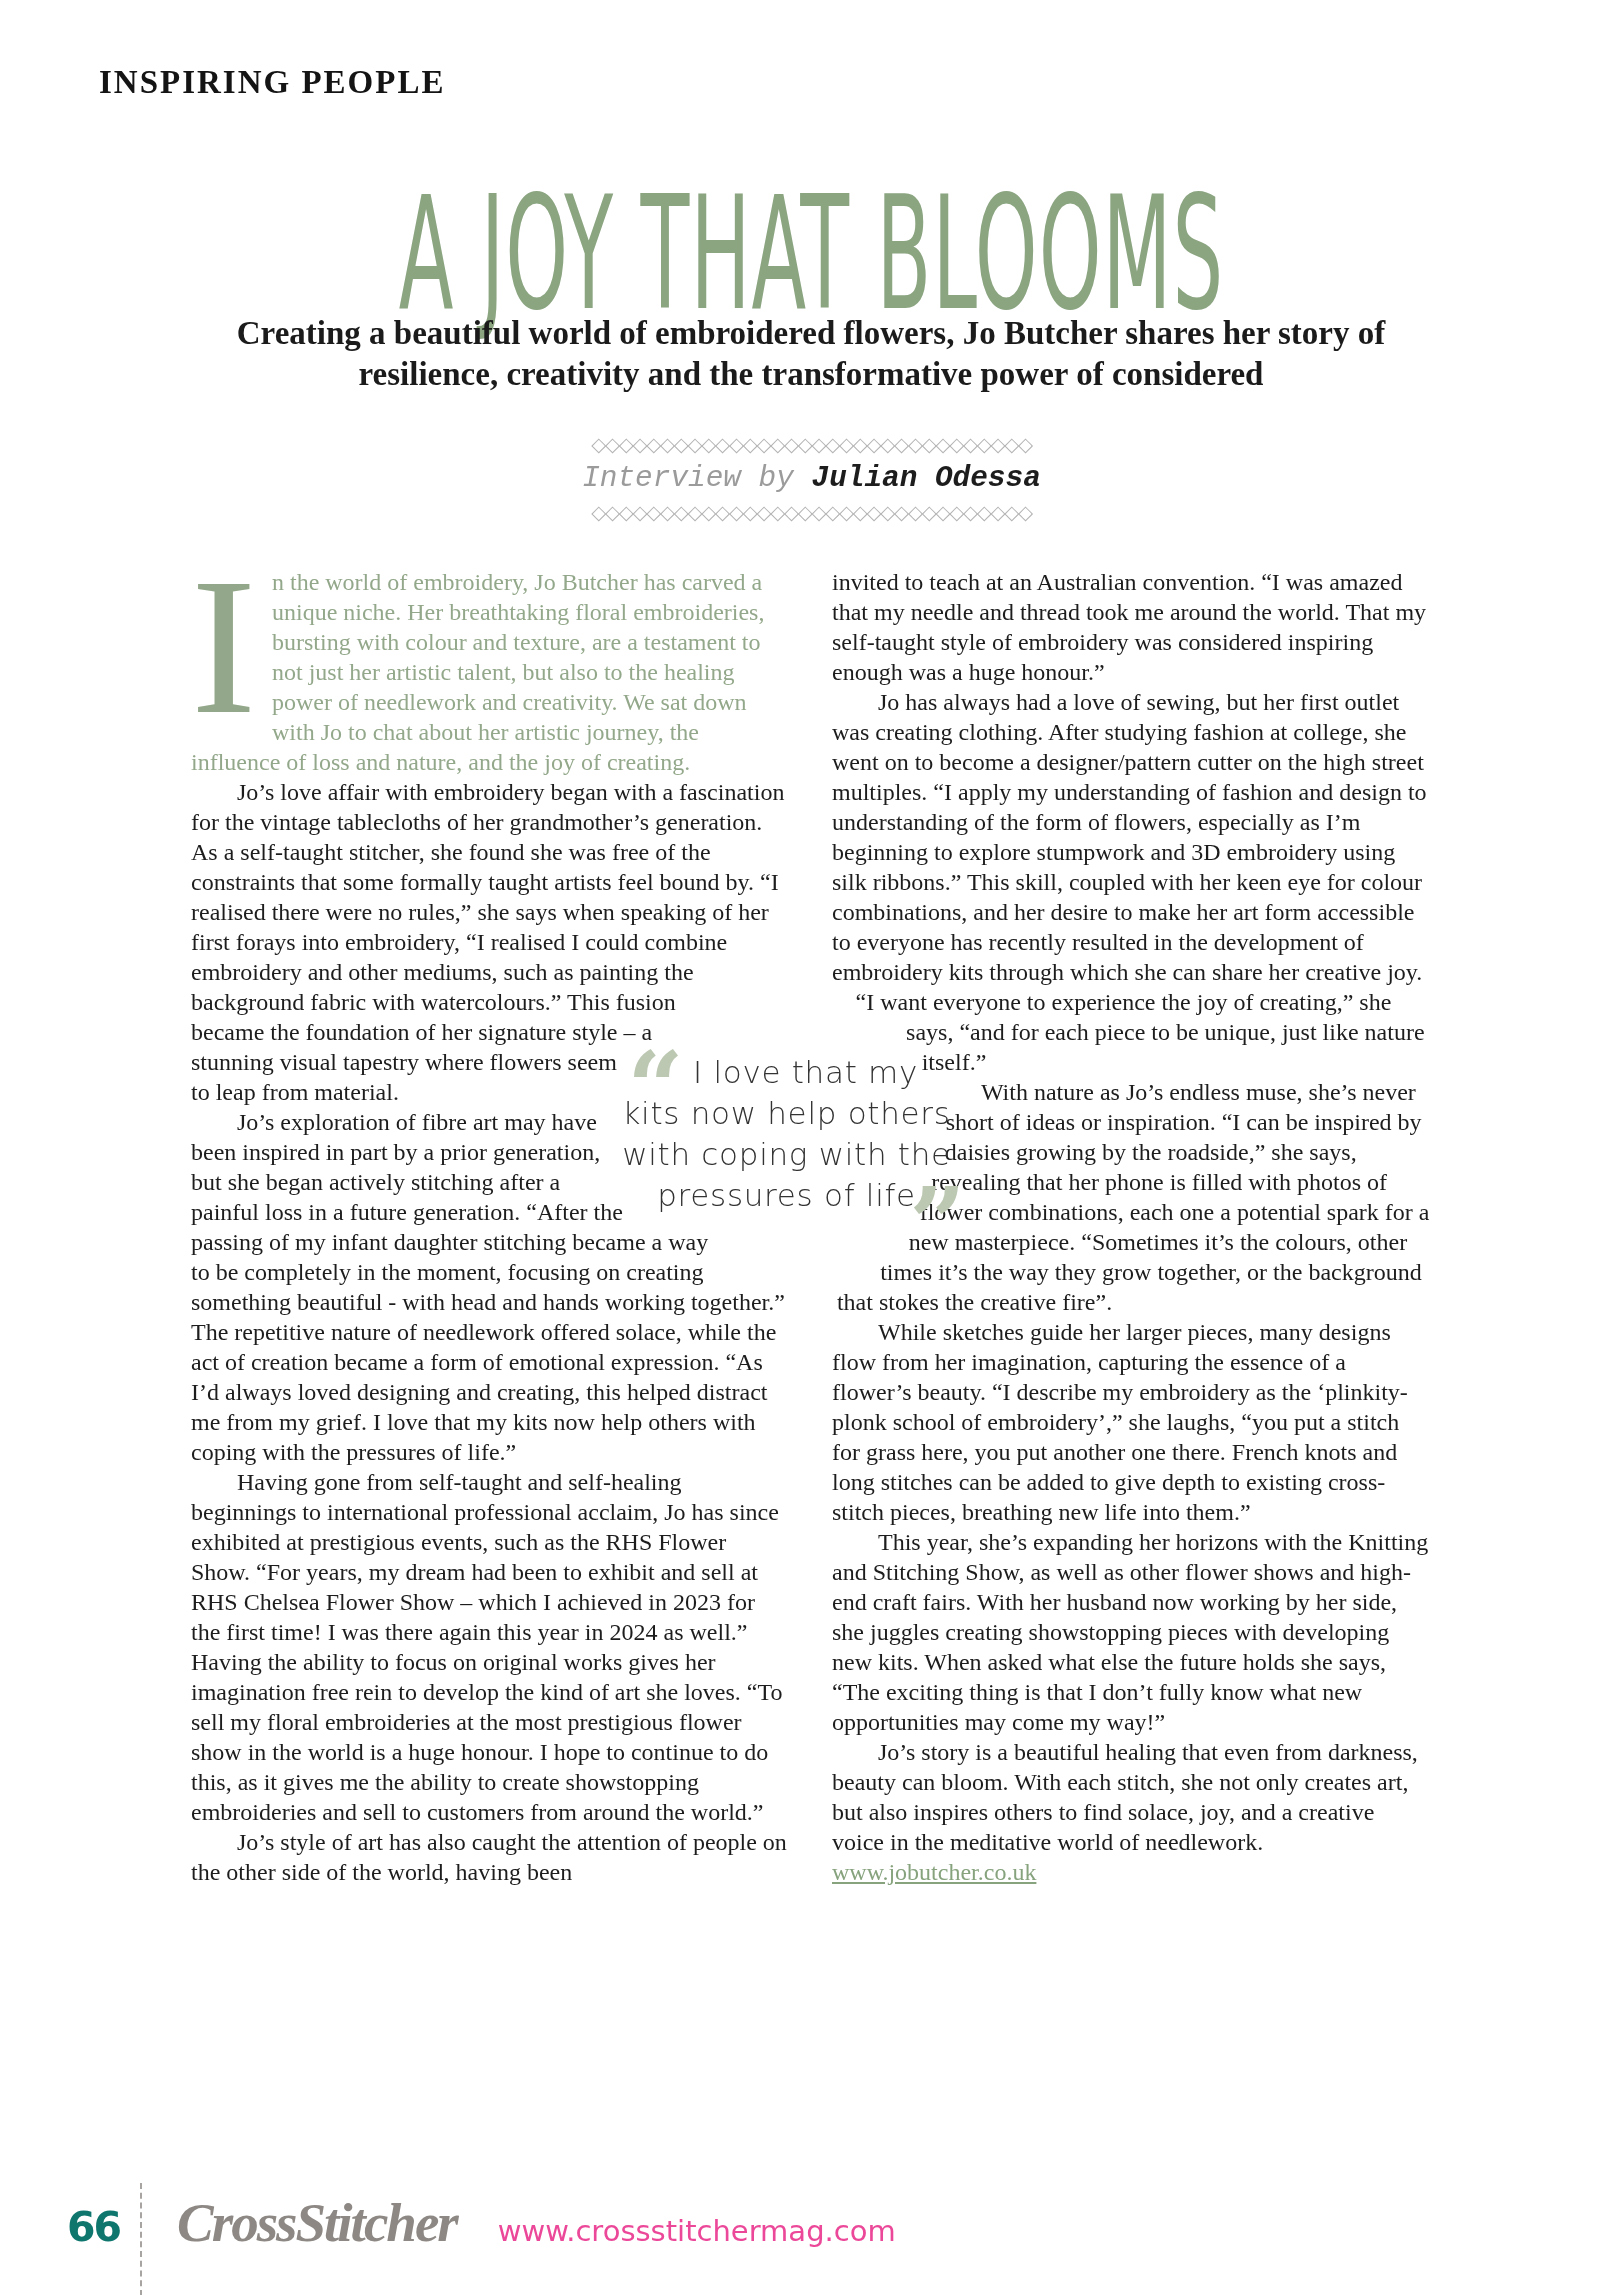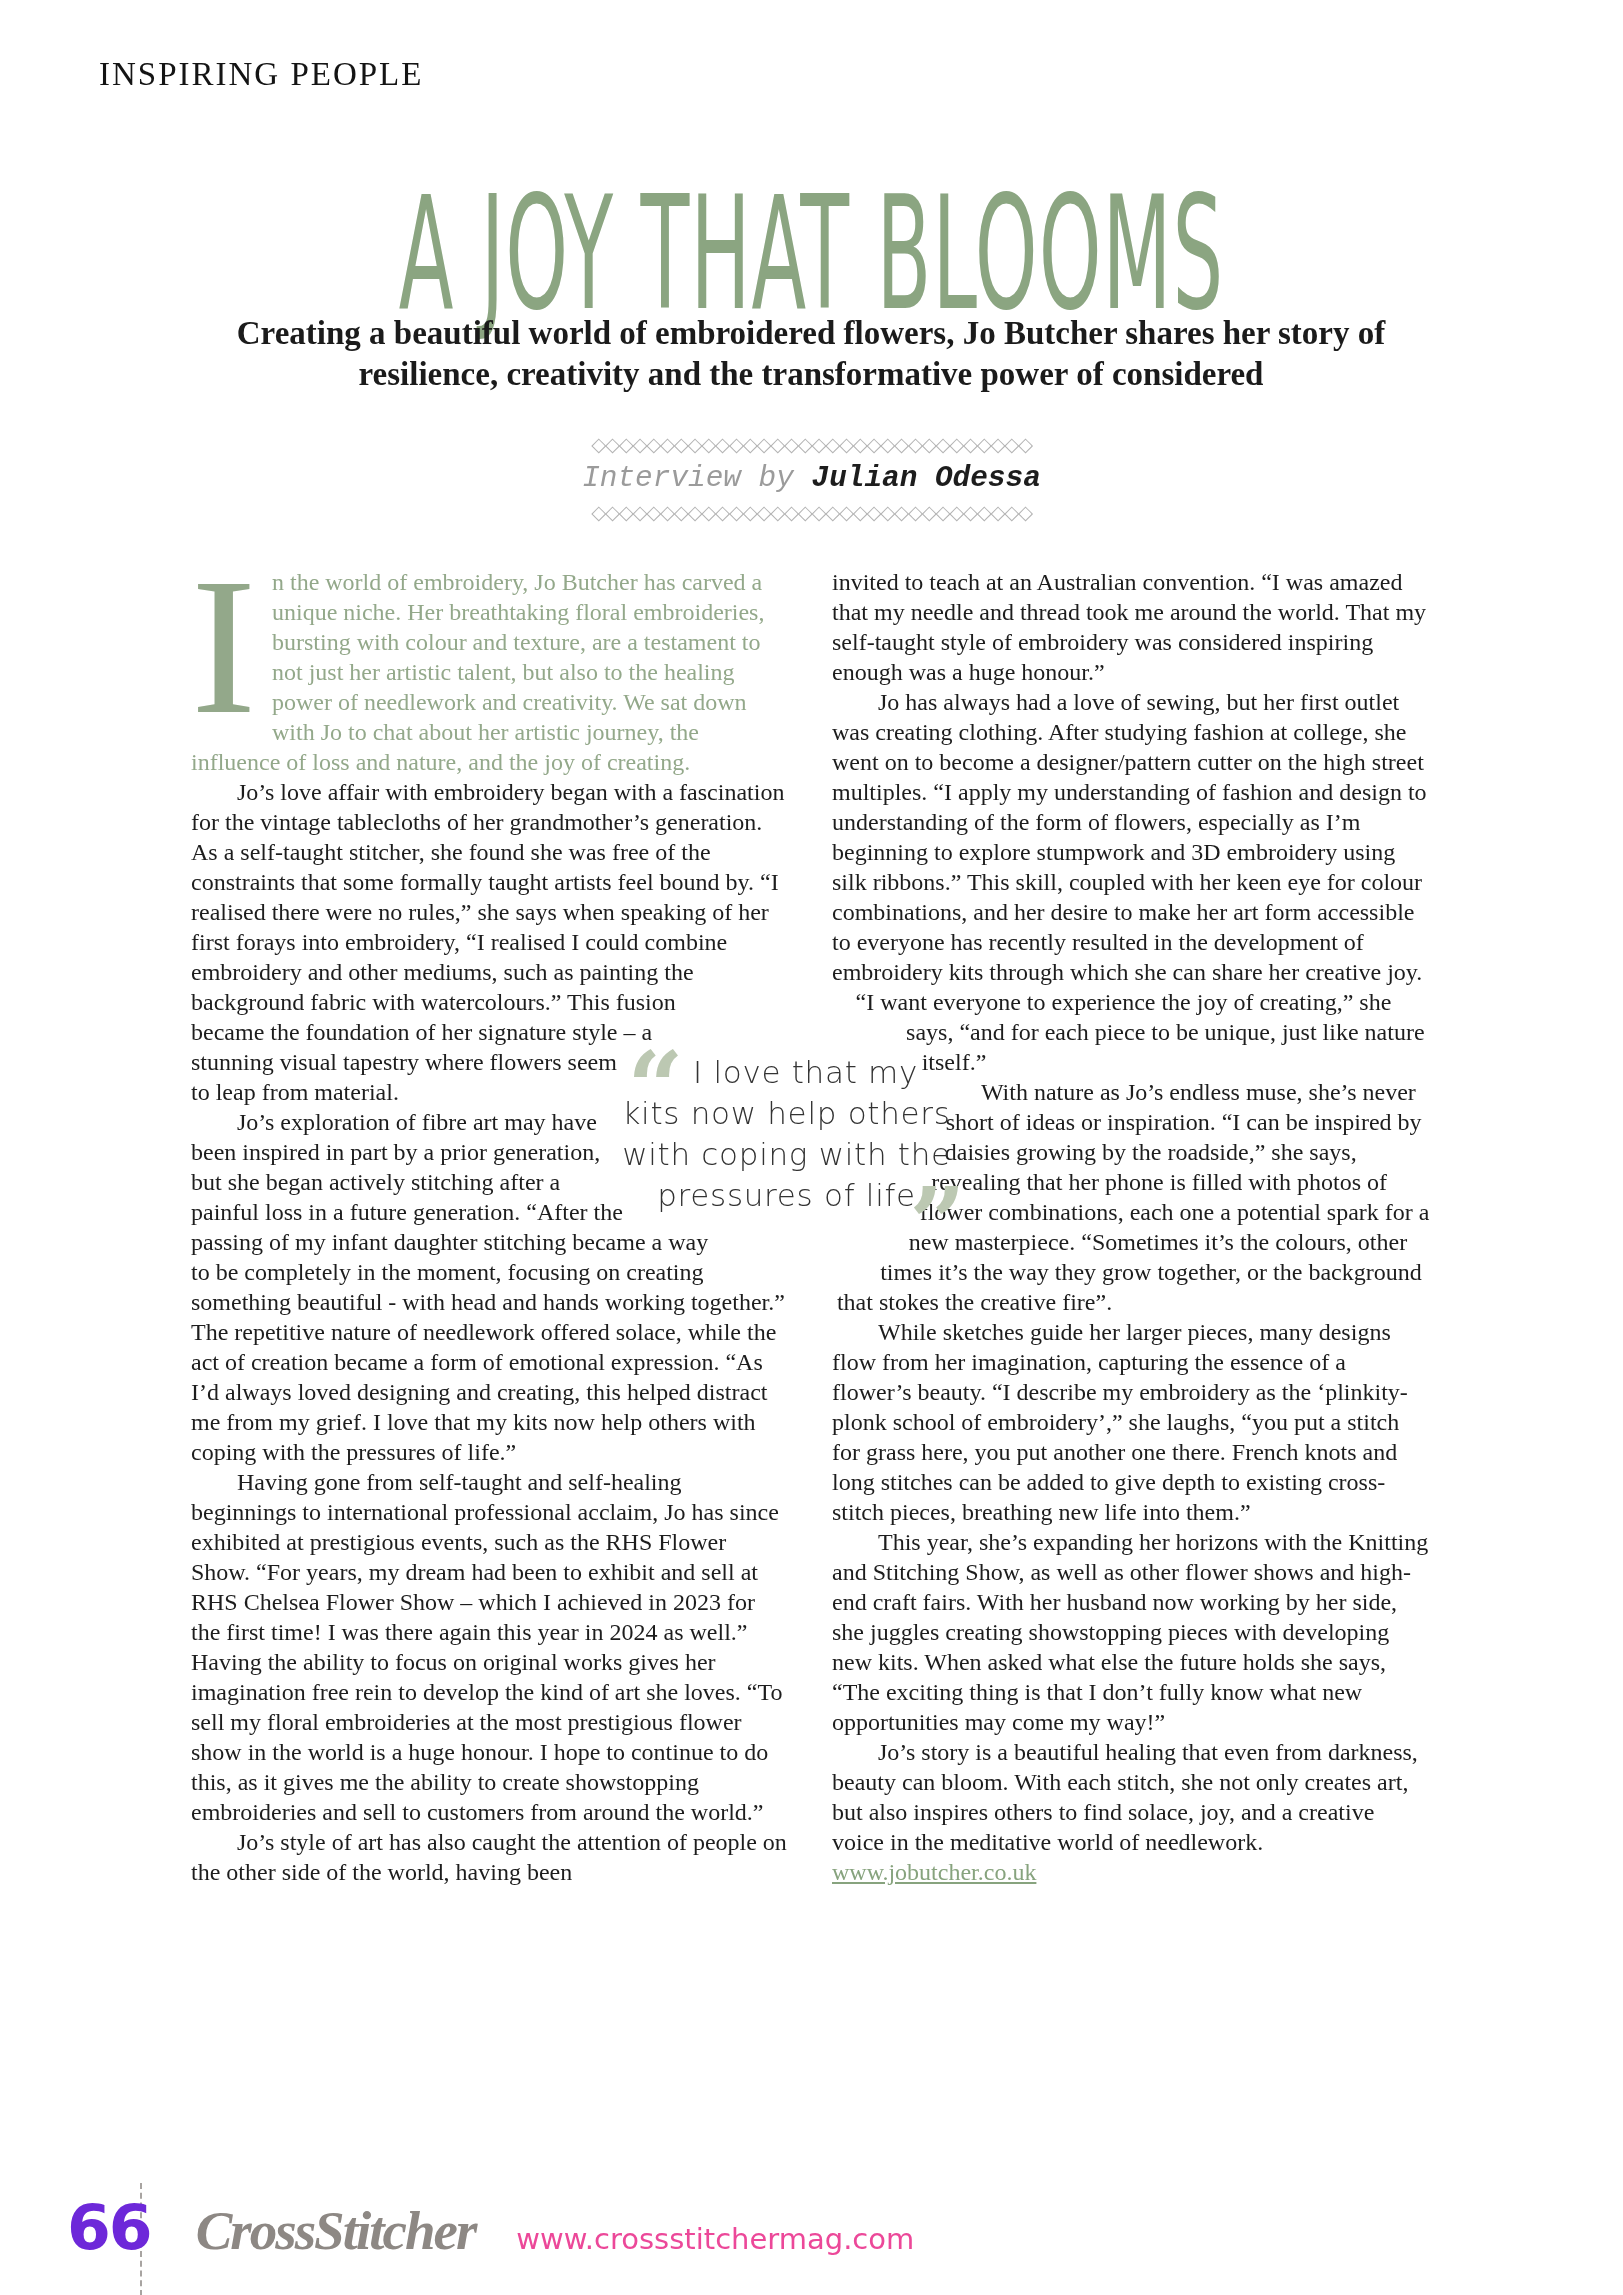--- a/index.html
+++ b/index.html
@@ -1,20 +1,20 @@
 <!DOCTYPE html>
 <html style="font-size:10.5px"><head>
 <meta charset="utf-8">
 <style>
   html,body{margin:0;padding:0;background:#e8e8e8;}
   .page{position:relative;width:1623px;height:2295px;background:#ffffff;overflow:hidden;
         font-family:"Liberation Serif",serif;color:#1d1d1d;margin:0 auto;}
 
   
-  .kicker{position:absolute;left:99px;top:56px;font-size:33px;font-weight:normal;
+  .kicker{position:absolute;left:99px;top:64px;font-size:33px;font-weight:bold;
           letter-spacing:2px;color:#141414;font-stretch:condensed;}
   .title{position:absolute;left:0;width:100%;top:162px;margin:0;text-align:center;
          font-family:"DejaVu Sans",sans-serif;font-stretch:condensed;font-weight:400;
          font-size:111px;color:#8ba581;letter-spacing:1.3px;
          transform:scale(0.80,1.42);transform-origin:center top;white-space:nowrap;}
   .standfirst{position:absolute;left:196px;width:1230px;top:313px;margin:0;text-align:center;
               font-size:33px;line-height:41px;font-weight:bold;color:#1b1b1b;}
   .byline-block{position:absolute;left:0;width:100%;top:432px;text-align:center;}
   .ornament{font-family:"DejaVu Sans",sans-serif;font-size:19.6px;letter-spacing:-1.3px;
             color:#b3b3b3;line-height:25px;}
@@ -44,22 +44,22 @@
            line-height:41px;color:#333;text-align:center;text-indent:38px;letter-spacing:0.7px;}
   .pq-open,.pq-close{position:absolute;font-family:"DejaVu Serif",serif;font-weight:bold;
            font-size:98px;color:#bcc8b2;line-height:1;}
   .pq-open{left:9.2px;top:-10.5px;}
   .pq-close{right:-10.5px;top:126px;}
   .pq-x{position:absolute;right:51px;top:156px;color:#ffffff;font-size:29px;
         font-family:"DejaVu Sans",sans-serif;transform:rotate(12deg);z-index:2;}
 
   
   .footer{position:absolute;left:67px;top:2191px;display:flex;align-items:baseline;}
-  .page-num{font-family:"DejaVu Sans",sans-serif;font-weight:bold;font-size:63px;
-            color:#6d28d9;margin-right:45px;letter-spacing:-2px;}
+  .page-num{font-family:"DejaVu Sans",sans-serif;font-weight:bold;font-size:41px;
+            color:#0f766e;margin-right:57px;letter-spacing:-2px;}
   .footer-divider{position:absolute;left:140px;top:2183px;height:113px;
             border-left:2.6px dashed #a8a4a1;}
   .logo{font-family:Liberation Serif, serif;font-style:italic;font-weight:bold;font-size:55px;
         color:#8d8884;letter-spacing:-2px;margin-right:41px;}
   .site{font-family:"DejaVu Sans",sans-serif;font-size:29px;color:#ec4899;}
 </style>
 </head>
 <body>
 
 <div class="page">

